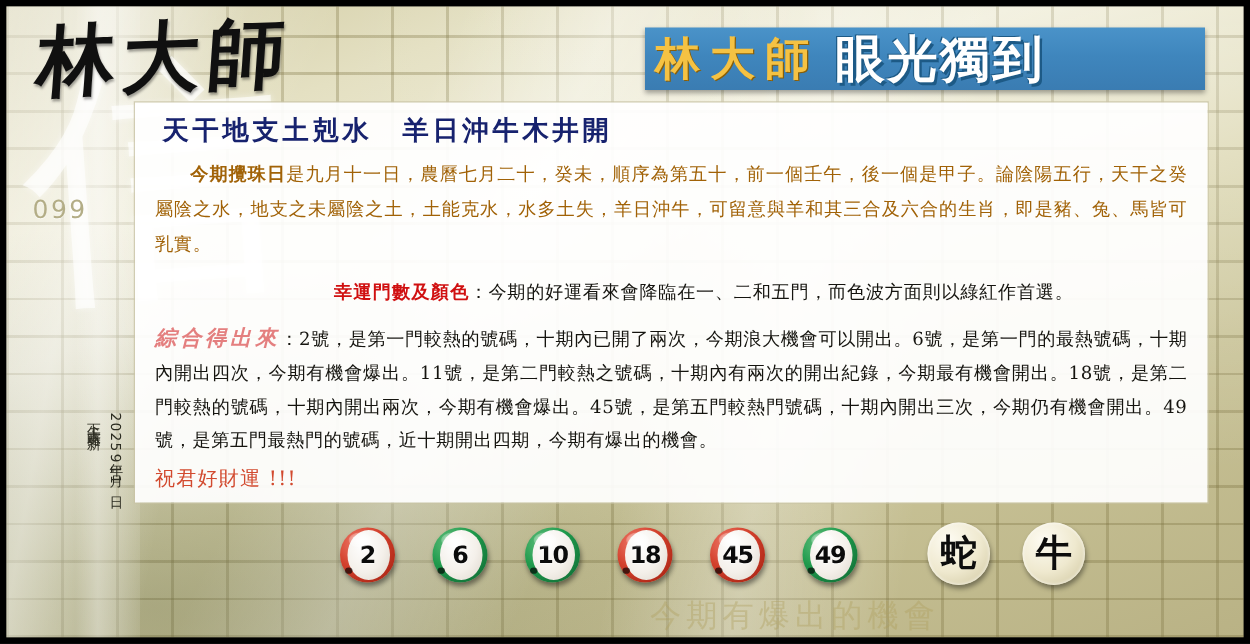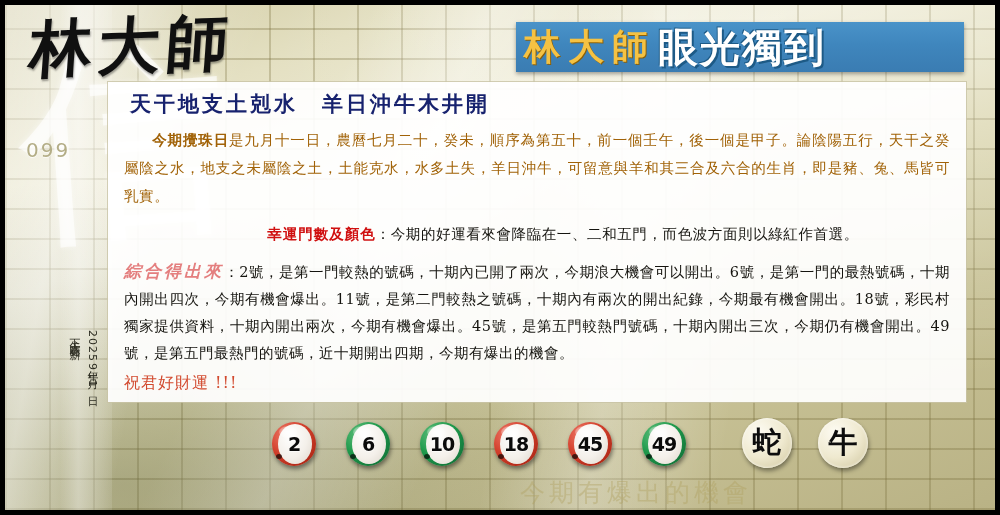--- a/index.html
+++ b/index.html
@@ -45,21 +45,21 @@
   .watermark{
     position:absolute;left:18px;top:58px;
     font-size:210px;line-height:170px;color:rgba(255,255,255,.62);
     font-family:"DejaVu Serif","Liberation Serif",serif;
     transform:rotate(-4deg);
     text-shadow:0 0 6px rgba(255,255,255,.5);
     user-select:none;pointer-events:none;
   }
   
   .issue-no{
-    position:absolute;left:26px;top:138px;
+    position:absolute;left:26px;top:155px;
     font-size:20px;letter-spacing:2px;color:#b3ad86;
     font-family:"DejaVu Sans","Liberation Sans",sans-serif;
     text-shadow:0 1px 0 rgba(255,255,255,.6);
   }
   
   .brand{
     position:absolute;left:30px;top:14px;
     font-size:62px;line-height:64px;color:#101010;
     font-family:"DejaVu Serif","Liberation Serif",serif;
     font-weight:bold;letter-spacing:6px;
@@ -76,21 +76,21 @@
   }
   .banner .b1{
     font-family:"DejaVu Serif","Liberation Serif",serif;
     font-size:36px;font-weight:bold;color:#f5c243;letter-spacing:8px;
     text-shadow:1px 1px 0 #8a5f08;
   }
   .banner .b2{
     font-family:"DejaVu Serif","Liberation Serif",serif;
     font-size:40px;font-weight:bold;color:#ffffff;letter-spacing:2px;
     text-shadow:2px 2px 0 #1d5a86, -1px -1px 0 #1d5a86;
-    margin-left:2px;
+    margin-left:12px;
     text-align:right;
   }
   
   .card{
     position:absolute;left:108px;top:82px;width:858px;height:320px;
     background:rgba(255,255,255,.93);
     box-shadow:0 0 0 1px rgba(200,195,165,.8);
   }
   .card-inner{padding:6px 14px 4px 14px;}
   .headline{
@@ -222,21 +222,21 @@
 
       <div class="para">
         <span class="indent"></span><span class="b">今期攪珠日</span><span>是九月十一日，農曆七月二十，癸未，順序為第五十，前一個壬午，後一個是甲子。論陰陽五行，天干之癸屬陰之水，地支之未屬陰之土，土能克水，水多土失，羊日沖牛，可留意與羊和其三合及六合的生肖，即是豬、兔、馬皆可乳實。</span>
       </div>
 
       <div class="lucky">
         <span class="redlabel">幸運門數及顏色</span><span>：今期的好運看來會降臨在一、二和五門，而色波方面則以綠紅作首選。</span>
       </div>
 
       <div class="sum">
-        <span class="redlabel">綜合得出來</span><span>：2號，是第一門較熱的號碼，十期內已開了兩次，今期浪大機會可以開出。6號，是第一門的最熱號碼，十期內開出四次，今期有機會爆出。11號，是第二門較熱之號碼，十期內有兩次的開出紀錄，今期最有機會開出。18號，彩民村獨家提供資料，十期內開出兩次，今期有機會爆出。45號，是第五門較熱門號碼，十期內開出三次，今期仍有機會開出。49號，是第五門最熱門的號碼，近十期開出四期，今期有爆出的機會。</span>
+        <span class="redlabel">綜合得出來</span><span>：2號，是第一門較熱的號碼，十期內已開了兩次，今期浪大機會可以開出。6號，是第一門的最熱號碼，十期內開出四次，今期有機會爆出。11號，是第二門較熱之號碼，十期內有兩次的開出紀錄，今期最有機會開出。18號，是第二門較熱的號碼，十期內開出兩次，今期有機會爆出。45號，是第五門較熱門號碼，十期內開出三次，今期仍有機會開出。49號，是第五門最熱門的號碼，近十期開出四期，今期有爆出的機會。</span>
       </div>
 
       <div class="wish">祝君好財運 !!!</div>
     </div>
   </div>
 
   <div class="vdate">2025年9月11日</div>
   <div class="vsrc">下午六時更新</div>
 
   <div class="balls">

